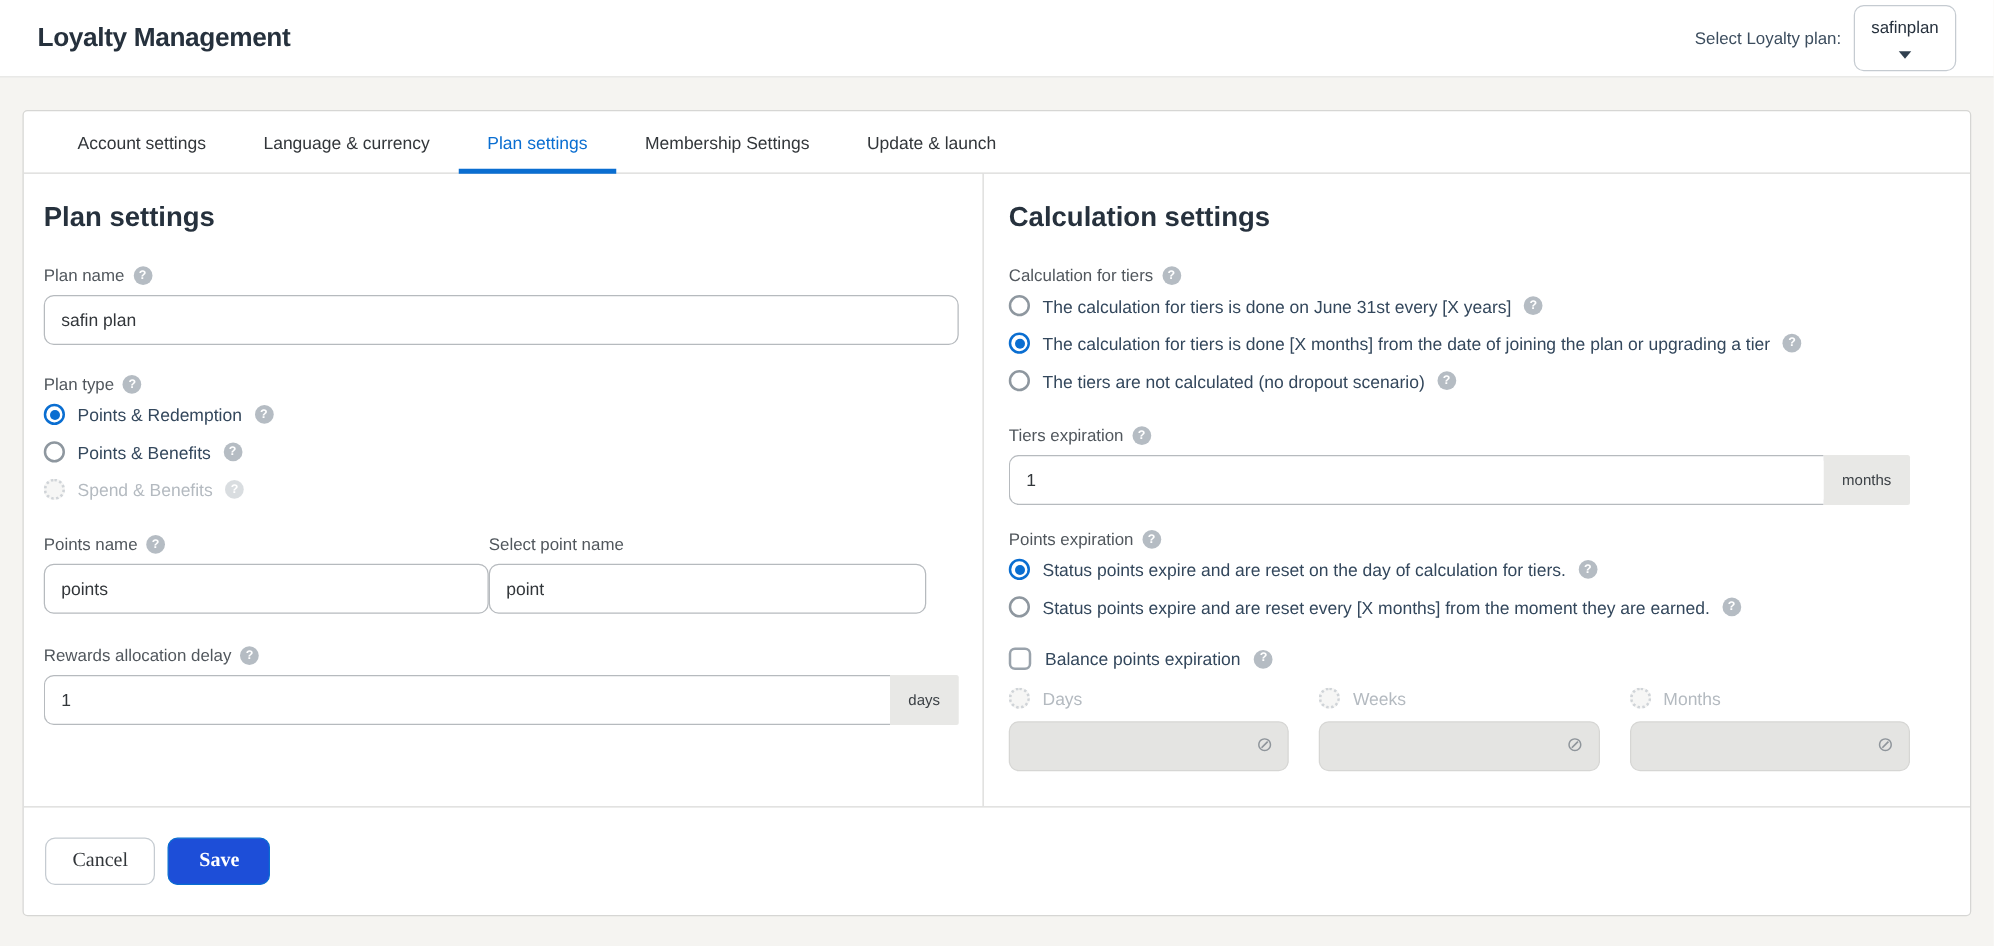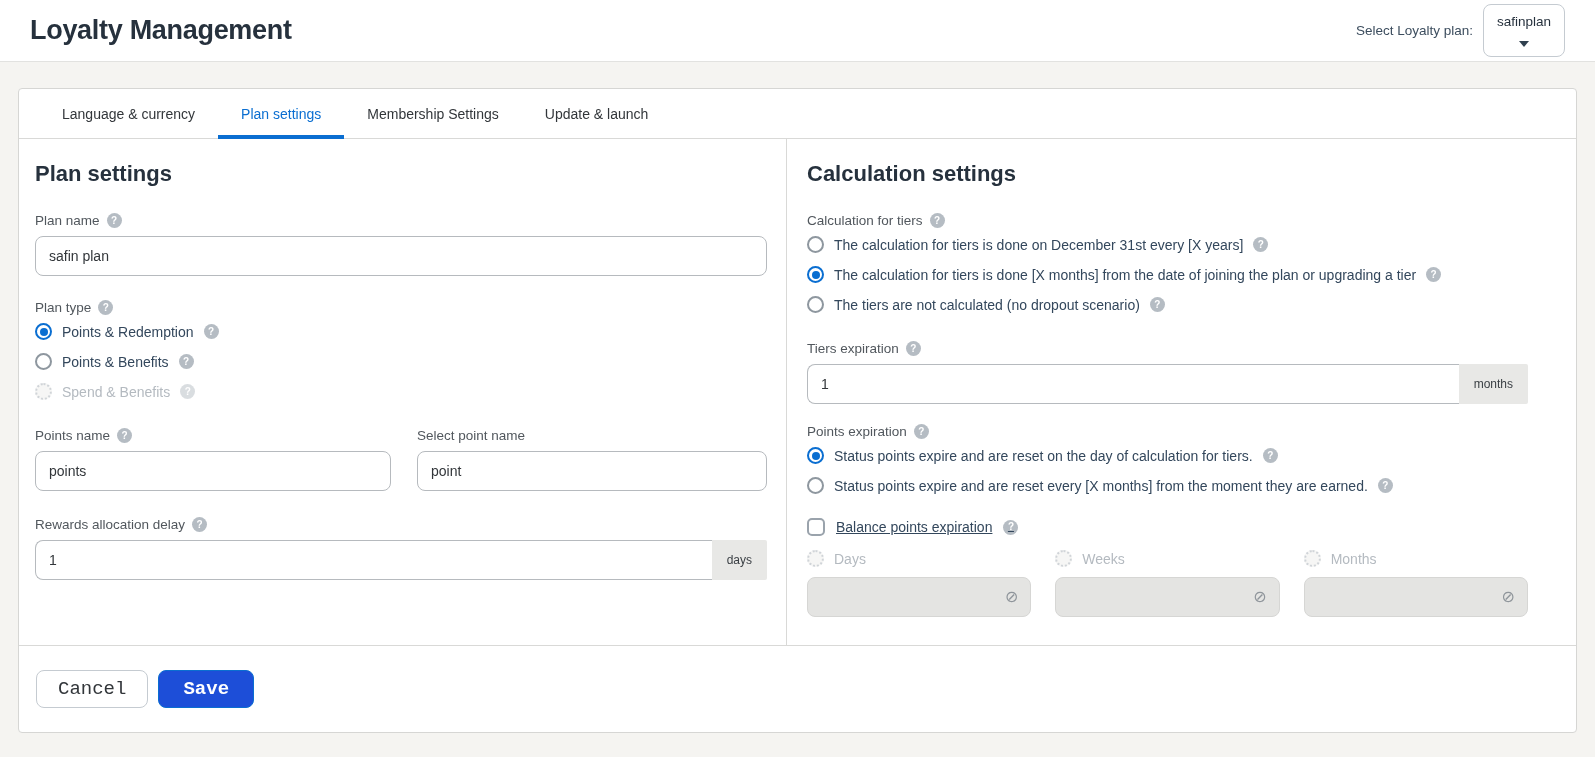--- a/index.html
+++ b/index.html
@@ -9,21 +9,21 @@
     background:#f5f4f1;
     font-family:"Liberation Sans", sans-serif;
     color:#32363a;
   }
   
   .topbar {
     background:#fff; border-bottom:1px solid #e2e2e0;
     height:62px; display:flex; align-items:center; justify-content:space-between;
     padding:0 30px;
   }
-  .app-title { font-size:27px; font-weight:bold; color:#26313d; margin:0; letter-spacing:-0.3px; }
+  .app-title { font-size:21px; font-weight:bold; color:#26313d; margin:0; letter-spacing:-0.3px; }
   .plan-select { display:flex; align-items:center; gap:10px; font-size:13.5px; color:#3c4d5e; }
   .select-btn {
     display:flex; align-items:center; gap:12px;
     background:#fff; border:1px solid #c5cbd1; border-radius:8px;
     padding:9px 13px; font-size:13.5px; color:#26313d; cursor:pointer;
     font-family:inherit;
     flex-direction:column;
   }
   .caret { width:0; height:0; border-left:5px solid transparent; border-right:5px solid transparent; border-top:6px solid #30404f; }
   
@@ -67,37 +67,37 @@
     flex:none; display:flex; align-items:center; justify-content:center; cursor:pointer;
   }
   .radio.selected { border-color:#0a6ed1; }
   .radio.selected::after { content:""; width:8px; height:8px; border-radius:50%; background:#0a6ed1; }
   .radio.disabled { border:2px dotted #d0d4d8; background:#f6f6f5; cursor:default; }
   .radio-row.disabled { color:#b4bac0; }
   .checkbox {
     width:18px; height:18px; border:2px solid #9aa3ac; border-radius:5px; background:#fff;
     flex:none; cursor:pointer;
   }
-  .checkbox-row { display:flex; align-items:center; gap:11px; font-size:14px; color:#33475c; margin:6px 0 14px 0;text-decoration:underline; }
-  .two-col { display:flex; gap:26px; }
+  .checkbox-row { display:flex; align-items:center; gap:11px; font-size:14px; color:#33475c; margin:6px 0 14px 0; }
+  .two-col { display:flex; }
   .two-col .fcol-a { width:356px; flex:none; }
   .two-col .fcol-b { width:350px; flex:none; }
   .units-row { display:flex; gap:24px; }
   .unit-col { flex:1; min-width:0; }
   .unit-col .radio-row { margin-bottom:10px; font-size:14px; }
   .disabled-input {
     height:40px; background:#e4e4e2; border:1px solid #d6d6d4; border-radius:8px;
     display:flex; align-items:center; justify-content:flex-end; padding:0 12px;
   }
   .no-icon { font-size:16px; color:#8f959b; line-height:1; } .mb20 { margin-bottom:20px; } .mb24 { margin-bottom:24px; }
   .mb26 { margin-bottom:26px; } .mb28 { margin-bottom:28px; }
   .mt16 { margin-top:16px; }
   
   .card-footer { border-top:1px solid #d9d9d7; margin-top:auto; padding:24px 17px; display:flex; gap:10px; flex:none; }
-  .btn { height:38px; border-radius:8px; font-size:19px; font-family:Liberation Mono, monospace; cursor:pointer; }
+  .btn { height:38px; border-radius:8px; font-size:16px; font-family:Liberation Serif, serif; cursor:pointer; }
   .btn-cancel { background:#fff; border:1px solid #c5cbd1; color:#32363a; padding:0 21px; }
   .btn-save   { background:#1d4ed8; border:1px solid #0a6ed1; color:#fff; font-weight:bold; padding:0 24px; }
 </style>
 </head>
 <body>
 
 <header class="topbar">
   <h1 class="app-title">Loyalty Management</h1>
   <div class="plan-select">
     <span>Select Loyalty plan:</span>
@@ -105,20 +105,21 @@
       <span>safinplan</span>
       <span class="caret"></span>
     </button>
   </div>
 </header>
 
 <div class="page">
   <div class="card">
 
     <nav class="tabs">
+      <div class="tab">Account settings</div>
       <div class="tab">Language &amp; currency</div>
       <div class="tab active">Plan settings</div>
       <div class="tab">Membership Settings</div>
       <div class="tab">Update &amp; launch</div>
     </nav>
 
     <div class="columns">
 
       <section class="col-left">
         <h2 class="section-heading">Plan settings</h2>
@@ -177,21 +178,21 @@
 
       <section class="col-right">
         <h2 class="section-heading">Calculation settings</h2>
 
         <div class="field-label">
           <span>Calculation for tiers</span>
           <span class="help">?</span>
         </div>
         <div class="radio-row">
           <span class="radio"></span>
-          <span>The calculation for tiers is done on December 31st every [X years]</span>
+          <span>The calculation for tiers is done on June 31st every [X years]</span>
           <span class="help">?</span>
         </div>
         <div class="radio-row">
           <span class="radio selected"></span>
           <span>The calculation for tiers is done [X months] from the date of joining the plan or upgrading a tier</span>
           <span class="help">?</span>
         </div>
         <div class="radio-row mb28">
           <span class="radio"></span>
           <span>The tiers are not calculated (no dropout scenario)</span>

